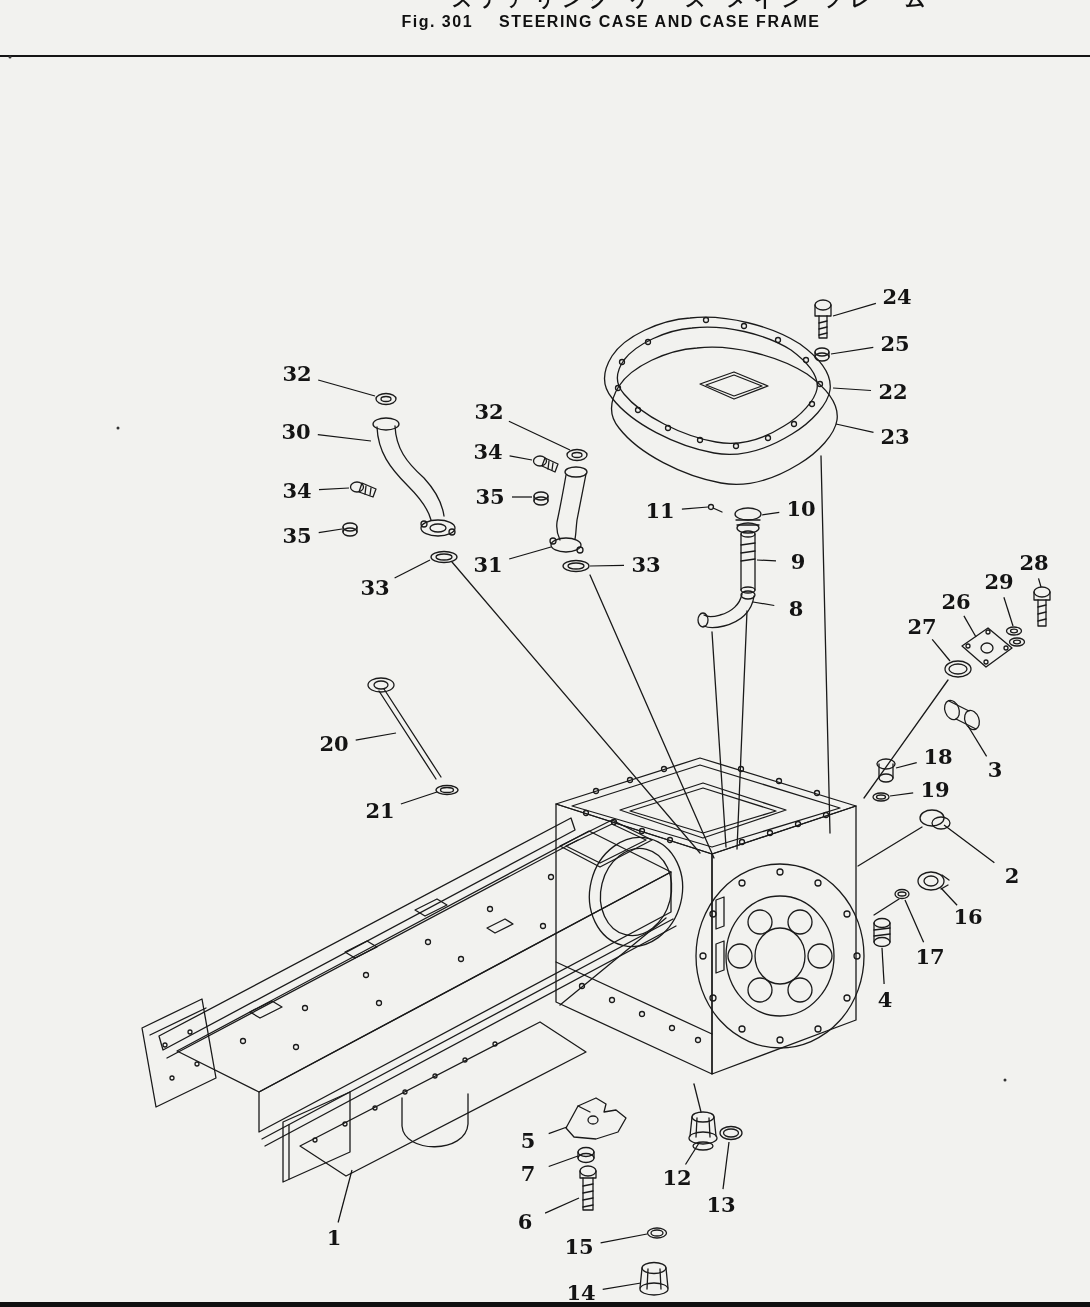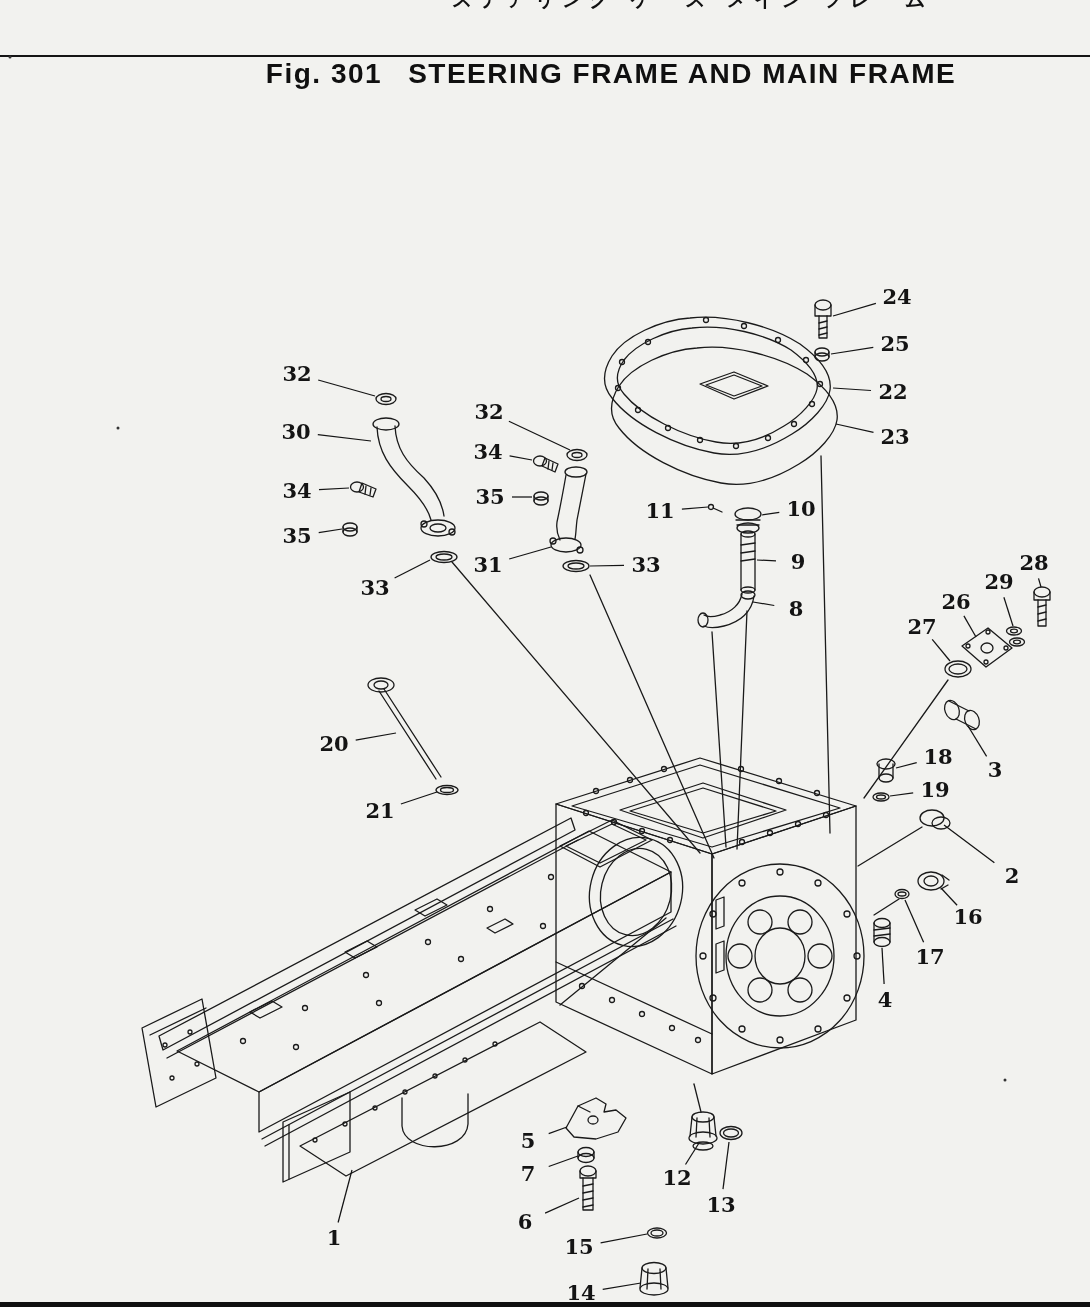--- a/index.html
+++ b/index.html
@@ -20,23 +20,22 @@
     font-weight: bold; font-size: 20px; letter-spacing: 7px;
     color: #111; white-space: nowrap;
   }
   .title-row {
     position: absolute; top: 13px; left: 0; width: 100%;
     display: flex; justify-content: center; gap: 26px;
     transform: translateX(66px);
     color: #101010;
   }
   .fig-num, .fig-title {
-    font-size: 28px; font-weight: bold; letter-spacing: 1.5px;
+    font-size: 16px; font-weight: bold; letter-spacing: 1.5px;
     font-family: "Liberation Sans", sans-serif;
-    margin-top: 45px;
   }
   .header-rule {
     position: absolute; top: 55px; left: 0; width: 100%; height: 2px;
     background: #141414;
   }
   .bottom-strip {
     position: absolute; bottom: 0; left: 0; width: 100%; height: 5px;
     background: #101010;
   }
   #diagram-svg { position: absolute; top: 0; left: 0; }
@@ -52,21 +51,21 @@
 <body>
 
 <div class="page">
 
   <div class="top-strip">
     <span>ステアリング ケース メイン フレーム</span>
   </div>
 
   <div class="title-row">
     <span class="fig-num">Fig. 301</span>
-    <span class="fig-title">STEERING FRAME AND MAIN FRAME</span>
+    <span class="fig-title">STEERING CASE AND CASE FRAME</span>
   </div>
 
   <div class="header-rule"></div>
 
   <svg id="diagram-svg" width="1090" height="1307" viewBox="0 0 1090 1307">
 
     <g class="ink">
 
       <g>
 

